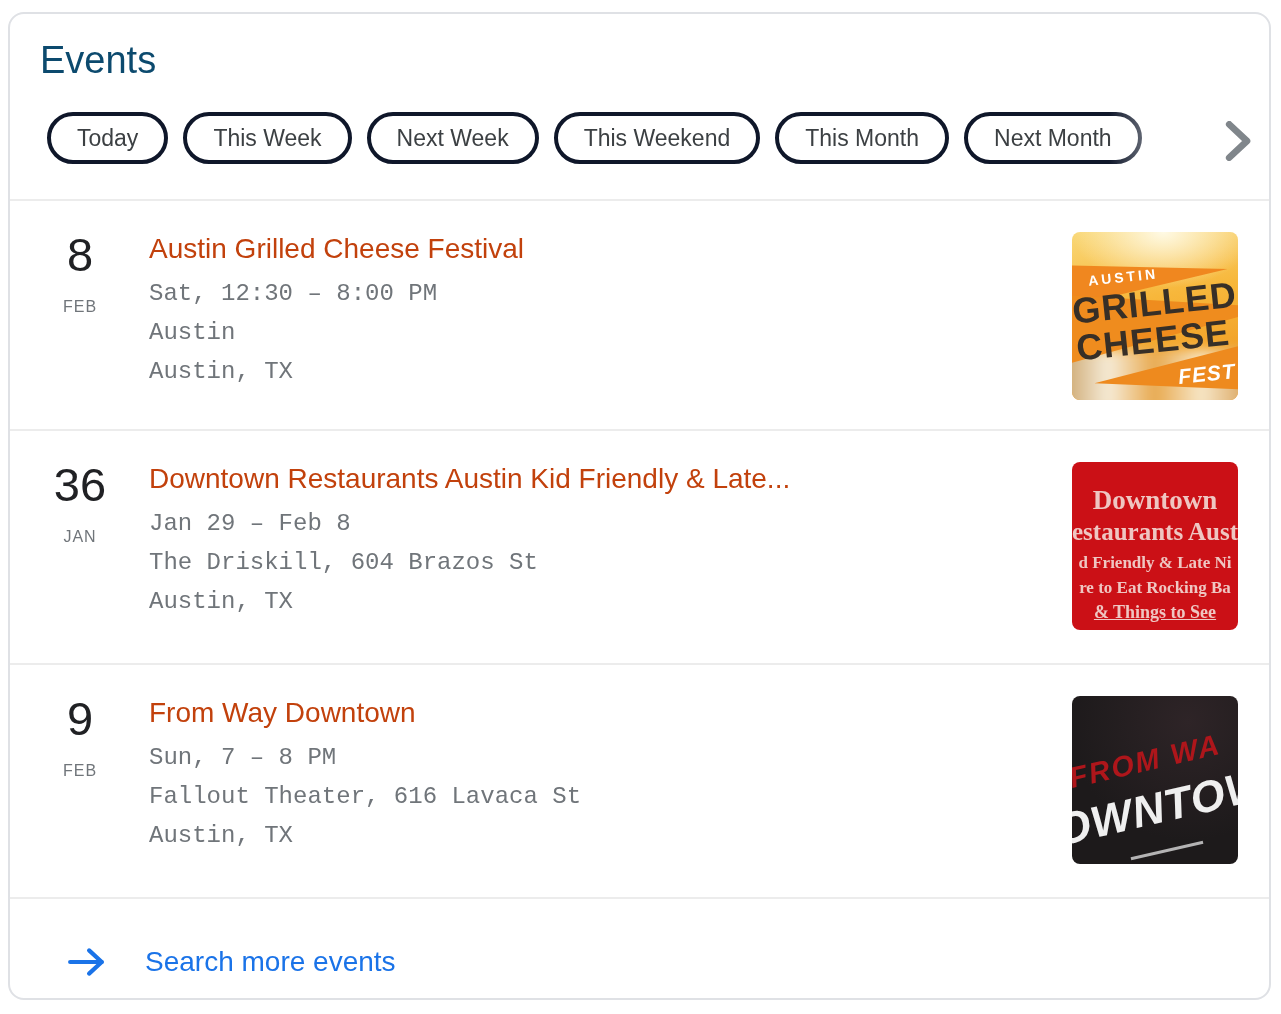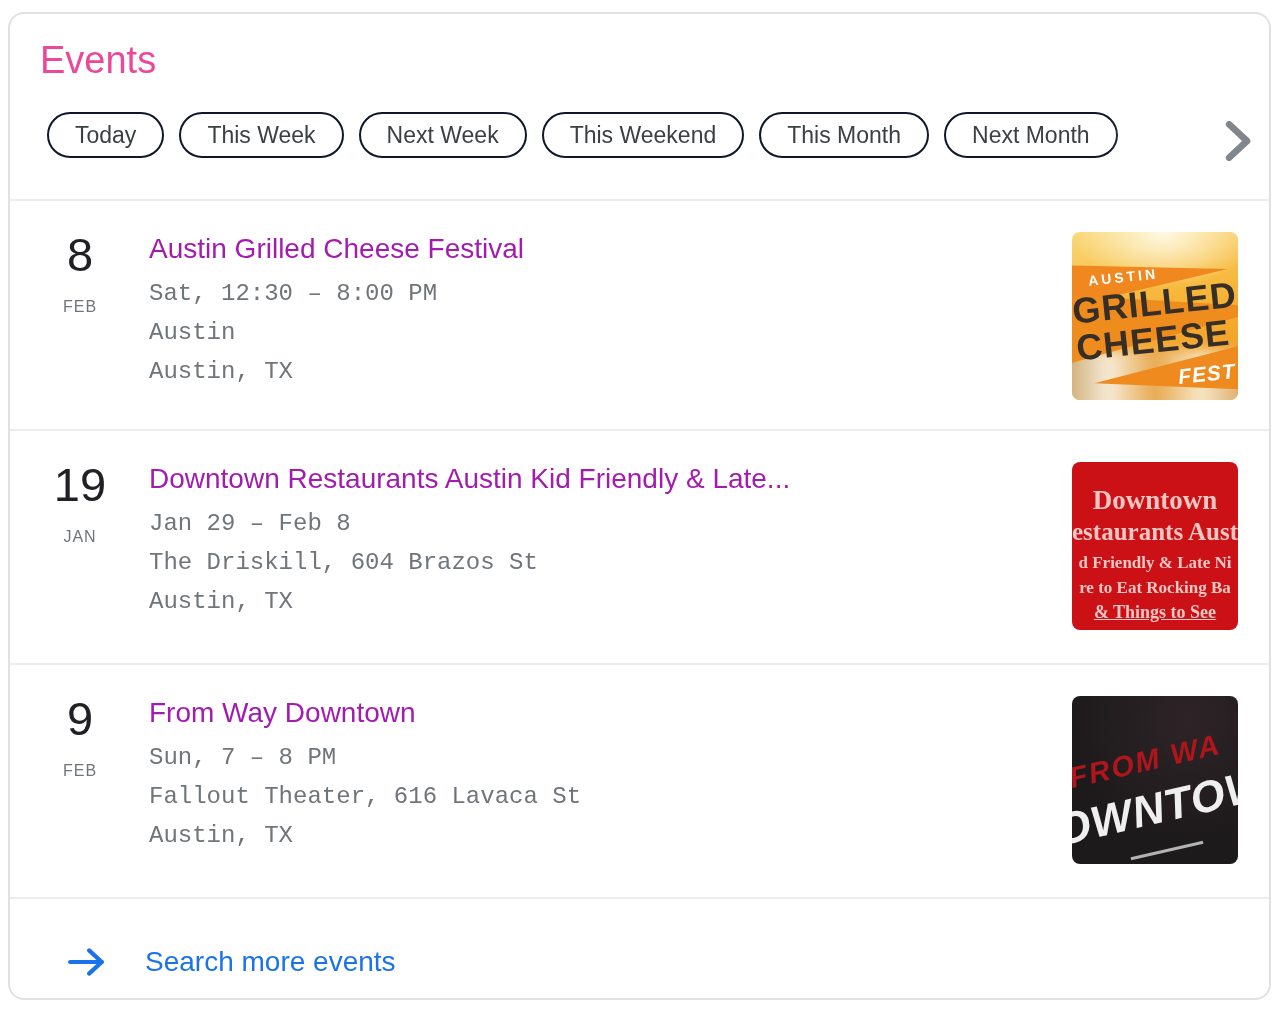--- a/index.html
+++ b/index.html
@@ -1,38 +1,38 @@
 <!DOCTYPE html>
 <html><head>
 <meta charset="utf-8">
 <style>
   html,body{margin:0;padding:0;background:#fff;}
   body{width:1281px;height:1014px;position:relative;font-family:"Liberation Sans",sans-serif;-webkit-font-smoothing:antialiased;}
   .card{position:absolute;left:8px;top:12px;width:1263px;height:988px;box-sizing:border-box;
         background:#fff;border:2px solid #dfe1e5;border-radius:16px;overflow:hidden;}
   
-  .page-title{margin:24px 0 0 30px;font-size:38px;line-height:44px;font-weight:400;color:#ec4899;}
+  .page-title{margin:24px 0 0 30px;font-size:38px;line-height:44px;font-weight:400;color:#0c4a6e;}
   .chips-viewport{position:relative;margin-top:30px;height:58px;width:100%;box-sizing:border-box;overflow:hidden;}
   .chips-track{display:flex;flex-wrap:nowrap;gap:15px;padding-left:37px;height:58px;align-items:stretch;}
-  .chip{flex:0 0 auto;height:46px;box-sizing:border-box;background:#fff;border:2px solid #0f172a;border-radius:29px;
+  .chip{flex:0 0 auto;height:52px;box-sizing:border-box;background:#fff;border:4px solid #0f172a;border-radius:29px;
         padding:0 26px;font-family:"Liberation Sans",sans-serif;font-size:23px;color:#3c4043;cursor:pointer;
         display:flex;align-items:center;white-space:nowrap;}
   .chip-fade{position:absolute;right:0;top:0;height:100%;width:160px;
         background:linear-gradient(to right, rgba(255,255,255,0) 0%, #ffffff 62%);pointer-events:none;}
   .chevron-btn{position:absolute;right:16px;top:9px;width:32px;height:40px;background:none;border:none;padding:0;cursor:pointer;}
   .card-header{padding-bottom:29px;}
   
   .event-row{display:flex;box-sizing:border-box;border-top:2px solid #ececec;height:230px;
              padding:31px 31px 0 36px;cursor:pointer;background:#fff;}
   .event-row.r2,.event-row.r3{height:234px;}
   .date-col{width:68px;flex:0 0 auto;text-align:center;}
   .date-day{font-size:47px;line-height:46px;color:#202124;}
   .date-month{font-size:16px;letter-spacing:1px;color:#70757a;margin-top:20px;}
   .event-info{flex:1 1 auto;min-width:0;margin-left:35px;overflow:hidden;}
-  .event-title{font-size:28px;line-height:34px;font-weight:400;color:#a21caf;margin:0 0 8px 0;
+  .event-title{font-size:28px;line-height:34px;font-weight:400;color:#c2410c;margin:0 0 8px 0;
                white-space:nowrap;overflow:hidden;}
   .event-detail{font-size:24px;line-height:39px;color:#70757a;white-space:nowrap;overflow:hidden;font-family:Liberation Mono, monospace;}
   .event-thumb{flex:0 0 auto;width:166px;height:168px;border-radius:8px;overflow:hidden;position:relative;}
   
   .card-footer{display:flex;align-items:center;box-sizing:border-box;border-top:2px solid #ececec;height:127px;
                padding-left:57px;cursor:pointer;}
   .footer-arrow{width:48px;flex:0 0 auto;display:flex;align-items:center;}
   .footer-label{margin-left:30px;font-size:28px;color:#1a73e8;}
   
   .thumb-gc{background:linear-gradient(170deg,#f9d878 0%,#f7b73b 40%,#f2a127 75%,#ee9a22 100%);}
@@ -115,21 +115,21 @@
         <div>GRILLED</div>
         <div>CHEESE</div>
       </div>
       <div class="gc-p3"></div>
       <div class="gc-fest">FEST</div>
     </div>
   </div>
 
   <div class="event-row r2">
     <div class="date-col">
-      <div class="date-day">19</div>
+      <div class="date-day">36</div>
       <div class="date-month">JAN</div>
     </div>
     <div class="event-info">
       <h2 class="event-title">Downtown Restaurants Austin Kid Friendly &amp; Late...</h2>
       <div class="event-detail">Jan 29 – Feb 8</div>
       <div class="event-detail">The Driskill, 604 Brazos St</div>
       <div class="event-detail">Austin, TX</div>
     </div>
     <div class="event-thumb thumb-red">
       <div class="rl0">Downtown</div>

